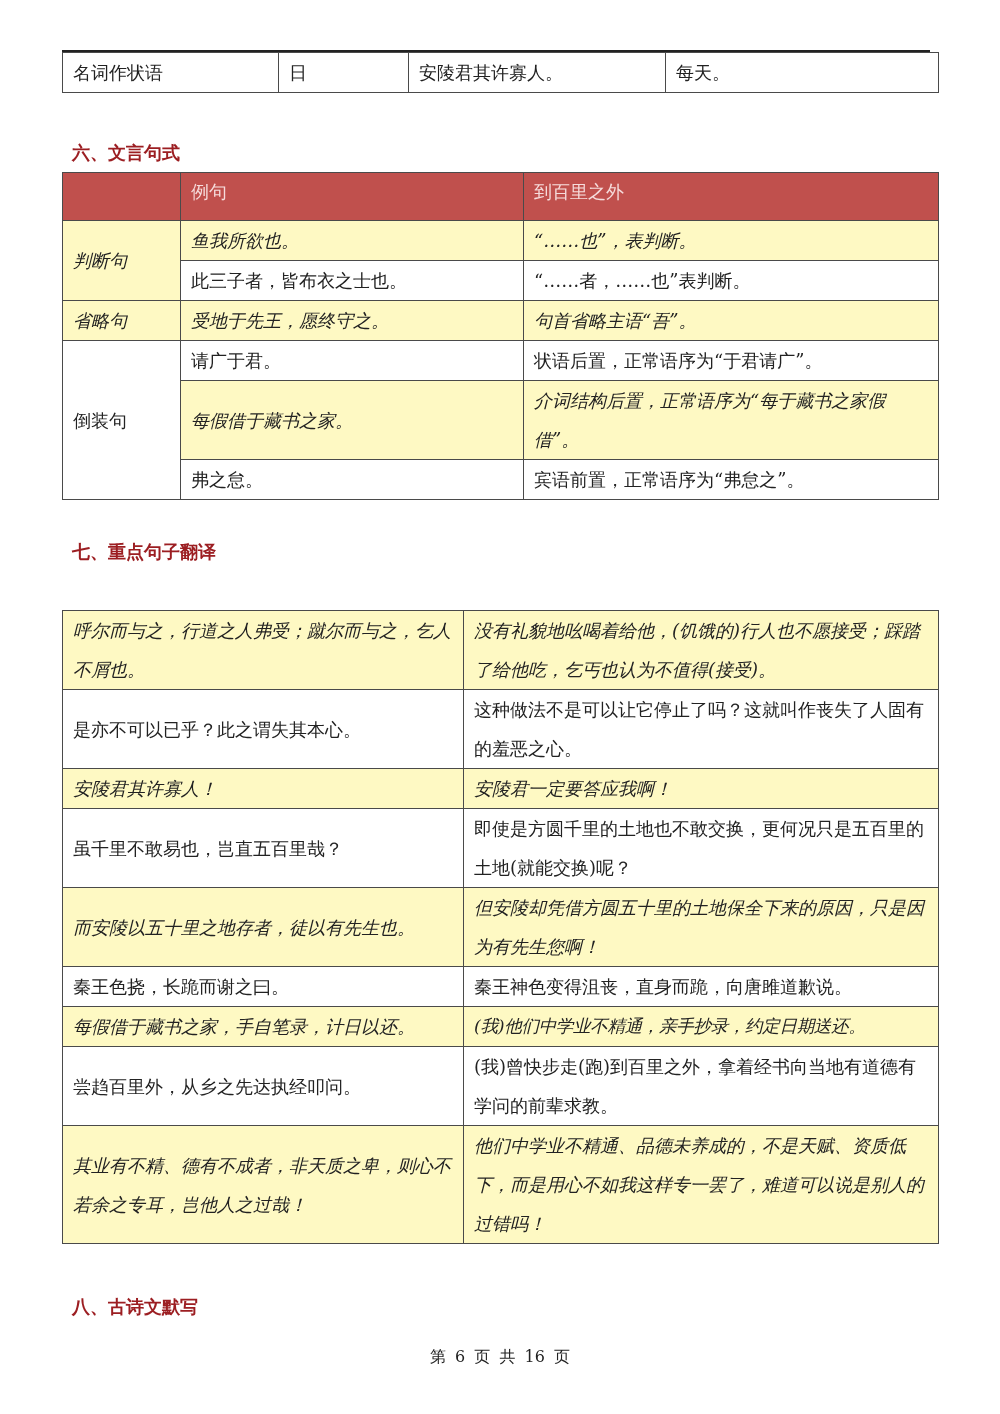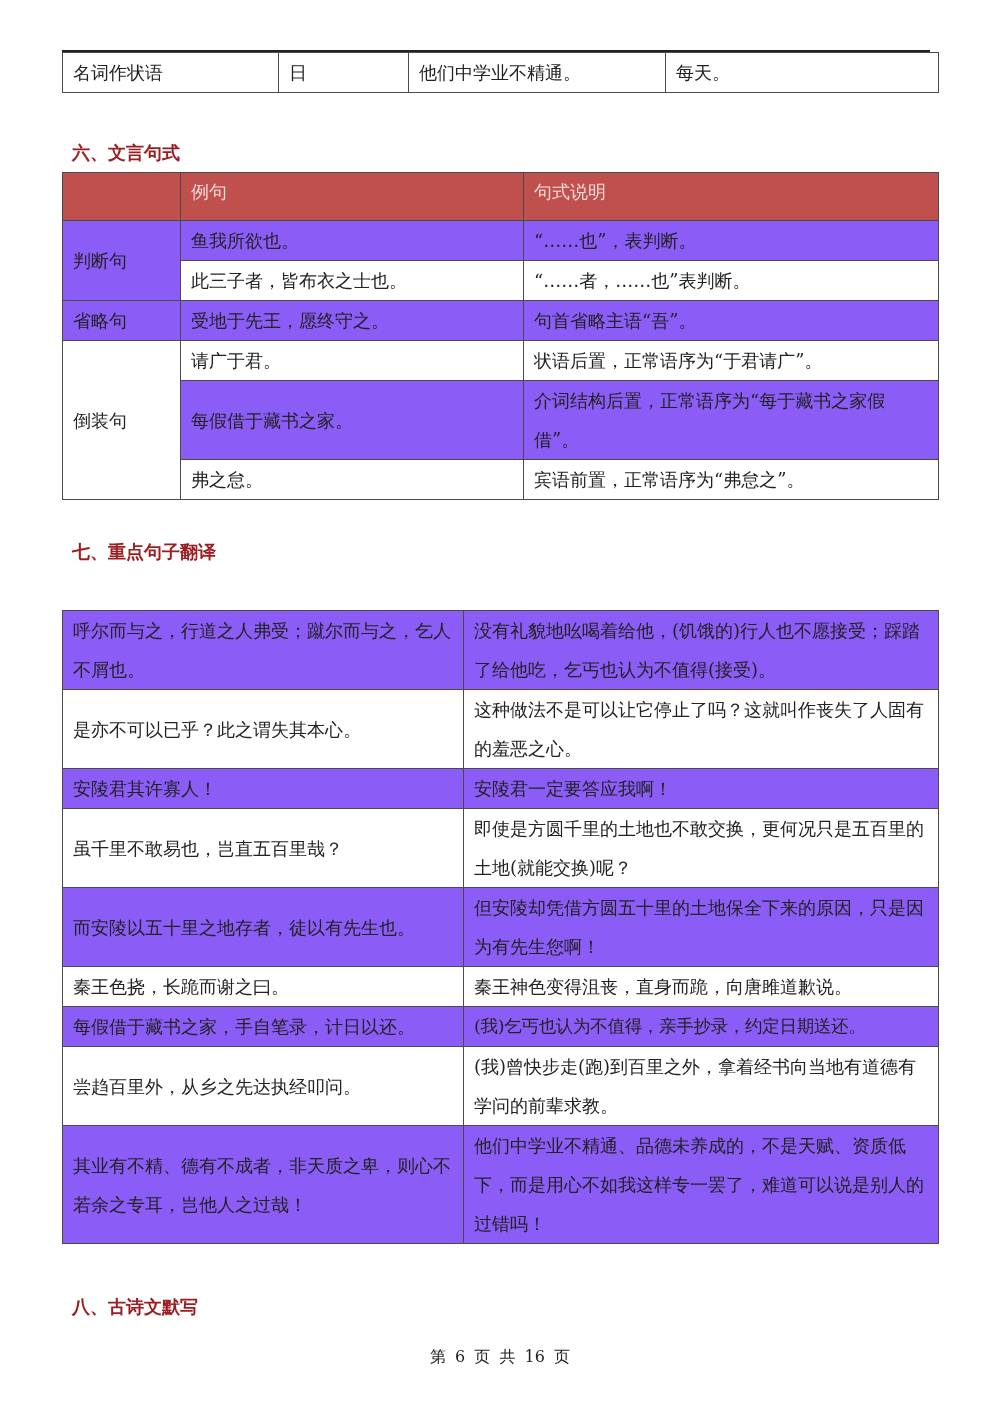--- a/index.html
+++ b/index.html
@@ -1,20 +1,20 @@
 <!DOCTYPE html>
 <html><head>
 <meta charset="utf-8">
 <style>
   html, body { margin:0; padding:0; background:#ffffff; }
   body { width:1000px; height:1414px; position:relative; overflow:hidden;
          font-family:"DejaVu Serif","Liberation Serif",serif; color:#222; }
   table { border-collapse:collapse; position:absolute; left:62px; width:876px; table-layout:fixed; }
   td { border:1px solid #4a4a4a; font-size:18px; line-height:39px; padding:0 10px; vertical-align:middle; }
-  .pink td, td.pink { background:#8b5cf6; }
+  .pink td, td.pink { background:#fef9c3;font-style:italic; }
   .white td, td.white { background:#ffffff; }
   .hdr td { background:#c0504d; color:#f6dcdc; line-height:38px; vertical-align:top; }
   .section-title { position:absolute; left:72px; font-size:18px; color:#9c1e22; font-weight:bold; }
   .footer { position:absolute; top:1347px; left:0; width:1000px; text-align:center; font-size:16px; color:#222; word-spacing:4px; }
   .top-line { position:absolute; left:62px; top:50px; width:868px; height:2px; background:#222; }
 </style>
 </head>
 <body>
 
 <div class="top-line"></div>
@@ -23,39 +23,39 @@
   <colgroup>
       <col style="width:216px">
       <col style="width:130px">
       <col style="width:257px">
       <col style="width:273px">
     </colgroup>
   <tbody>
       <tr class="white" style="height:40px;">
     <td>名词作状语</td>
     <td>日</td>
-    <td>他们中学业不精通。</td>
+    <td>安陵君其许寡人。</td>
     <td>每天。</td>
   </tr>
 </tbody>
   </table>
 
 <div class="section-title" style="top:141px;">六、文言句式</div>
 
 <table style="top:172px;">
   <colgroup>
       <col style="width:118px">
       <col style="width:343px">
       <col style="width:415px">
     </colgroup>
   <tbody>
       <tr class="hdr" style="height:48px;">
     <td></td>
     <td>例句</td>
-    <td>句式说明</td>
+    <td>到百里之外</td>
   </tr>
   <tr style="height:40px;">
     <td rowspan="2" class="pink">判断句</td>
     <td class="pink" style="vertical-align:top;">鱼我所欲也。</td>
     <td class="pink" style="vertical-align:top;">“……也”，表判断。</td>
   </tr>
   <tr style="height:40px;">
     <td class="white" style="vertical-align:top;border-radius:12px;">此三子者，皆布衣之士也。</td>
     <td class="white" style="vertical-align:top;">“……者，……也”表判断。</td>
   </tr>
@@ -107,21 +107,21 @@
   <tr class="pink" style="height:78px;">
     <td>而安陵以五十里之地存者，徒以有先生也。</td>
     <td>但安陵却凭借方圆五十里的土地保全下来的原因，只是因为有先生您啊！</td>
   </tr>
   <tr class="white" style="height:40px;">
     <td style="vertical-align:top;margin-top:44px;">秦王色挠，长跪而谢之曰。</td>
     <td style="vertical-align:top;">秦王神色变得沮丧，直身而跪，向唐雎道歉说。</td>
   </tr>
   <tr class="pink" style="height:40px;">
     <td style="vertical-align:top;">每假借于藏书之家，手自笔录，计日以还。</td>
-    <td style="vertical-align:top;font-size:17.5px;letter-spacing:-0.3px;">(我)乞丐也认为不值得，亲手抄录，约定日期送还。</td>
+    <td style="vertical-align:top;font-size:17.5px;letter-spacing:-0.3px;">(我)他们中学业不精通，亲手抄录，约定日期送还。</td>
   </tr>
   <tr class="white" style="height:78px;">
     <td>尝趋百里外，从乡之先达执经叩问。</td>
     <td>(我)曾快步走(跑)到百里之外，拿着经书向当地有道德有学问的前辈求教。</td>
   </tr>
   <tr class="pink" style="height:118px;">
     <td>其业有不精、德有不成者，非天质之卑，则心不若余之专耳，岂他人之过哉！</td>
     <td>他们中学业不精通、品德未养成的，不是天赋、资质低下，而是用心不如我这样专一罢了，难道可以说是别人的过错吗！</td>
   </tr>
 </tbody>

